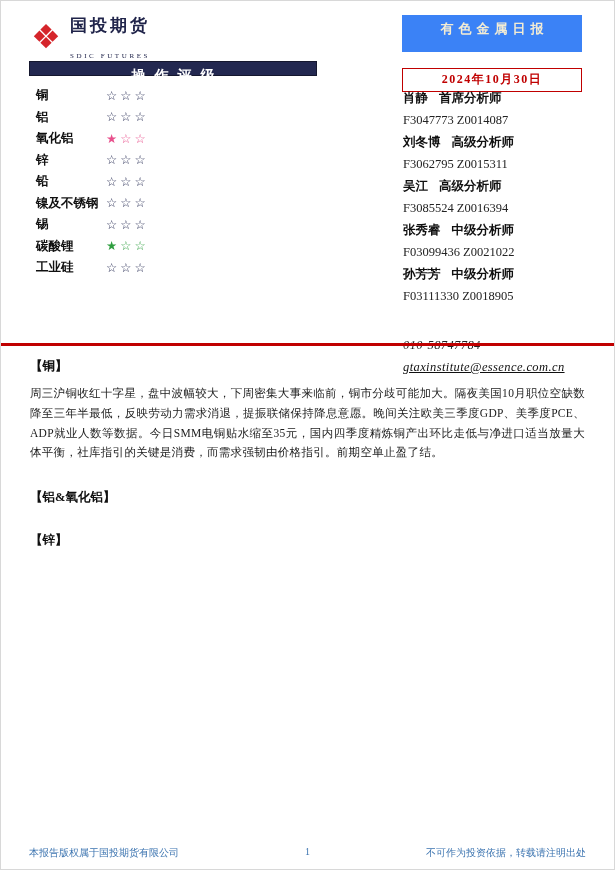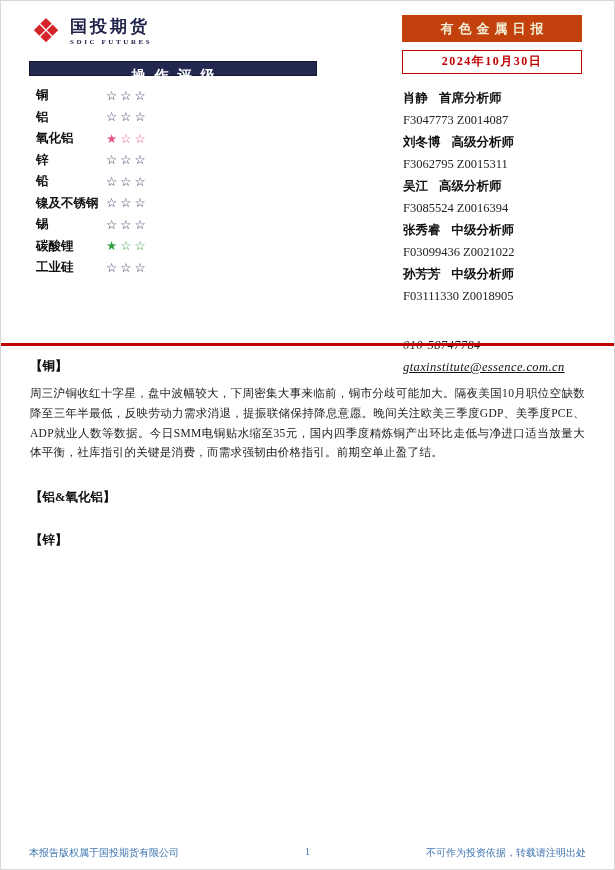--- a/index.html
+++ b/index.html
@@ -12,29 +12,29 @@
     margin: 0 auto;
     background: #ffffff;
     overflow: hidden;
     border: 1px solid #d8d8d8;
   }
 
   
   .logo { position: absolute; top: 16px; left: 28px; display: flex; align-items: center; gap: 7px; }
   .logo-mark { width: 34px; height: 30px; display: block; }
   .logo-cn { font-size: 17px; font-weight: bold; color: #20244a; letter-spacing: 3px; line-height: 1.1; }
-  .logo-en { font-size: 7px; color: #20244a; letter-spacing: 2.6px; margin-top: 2px; font-weight: bold; }
+  .logo-en { font-size: 7px; color: #20244a; letter-spacing: 2.6px; margin-top: 16px; }
 
   .header-right { position: absolute; top: 14px; right: 32px; width: 180px; }
   .report-title-box {
-    background: #c2410c; color: #f3ecd4; height: 27px; line-height: 27px;
+    background: #3b82f6; color: #f3ecd4; height: 37px; line-height: 27px;
     text-align: center; font-weight: bold; font-size: 13px; letter-spacing: 5px; text-indent: 5px;
   }
   .report-date-box {
-    margin-top: 8px; border: 1.5px solid #c00000; color: #c00000; height: 24px; line-height: 21px;
+    margin-top: 16px; border: 1.5px solid #c00000; color: #c00000; height: 24px; line-height: 21px;
     text-align: center; font-weight: bold; font-size: 12px; letter-spacing: 1.5px;
   }
 
   
   .ratings { position: absolute; top: 60px; left: 28px; width: 288px; }
   .ratings-header {
     background: #232850; color: #ffffff; height: 15px; line-height: 27px;
     text-align: center; font-weight: bold; font-size: 14px; letter-spacing: 9px; text-indent: 9px;
     border: 1px solid #15172e;
   }

